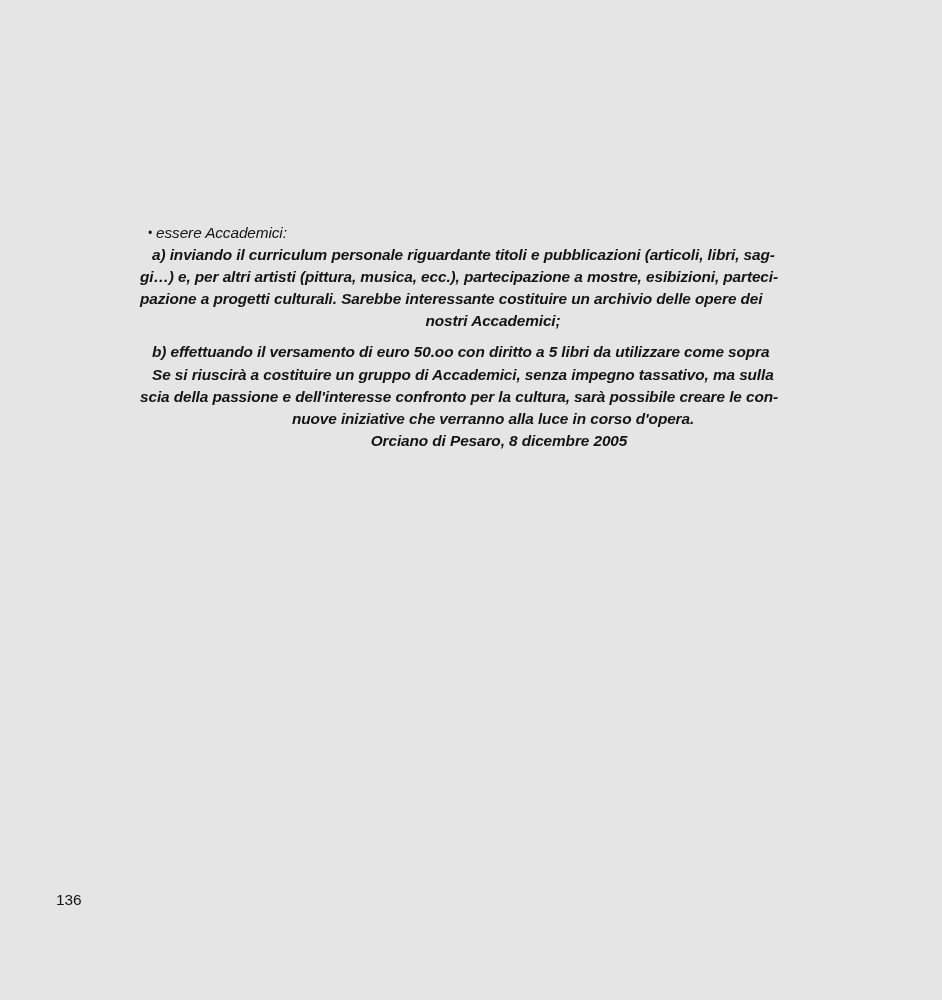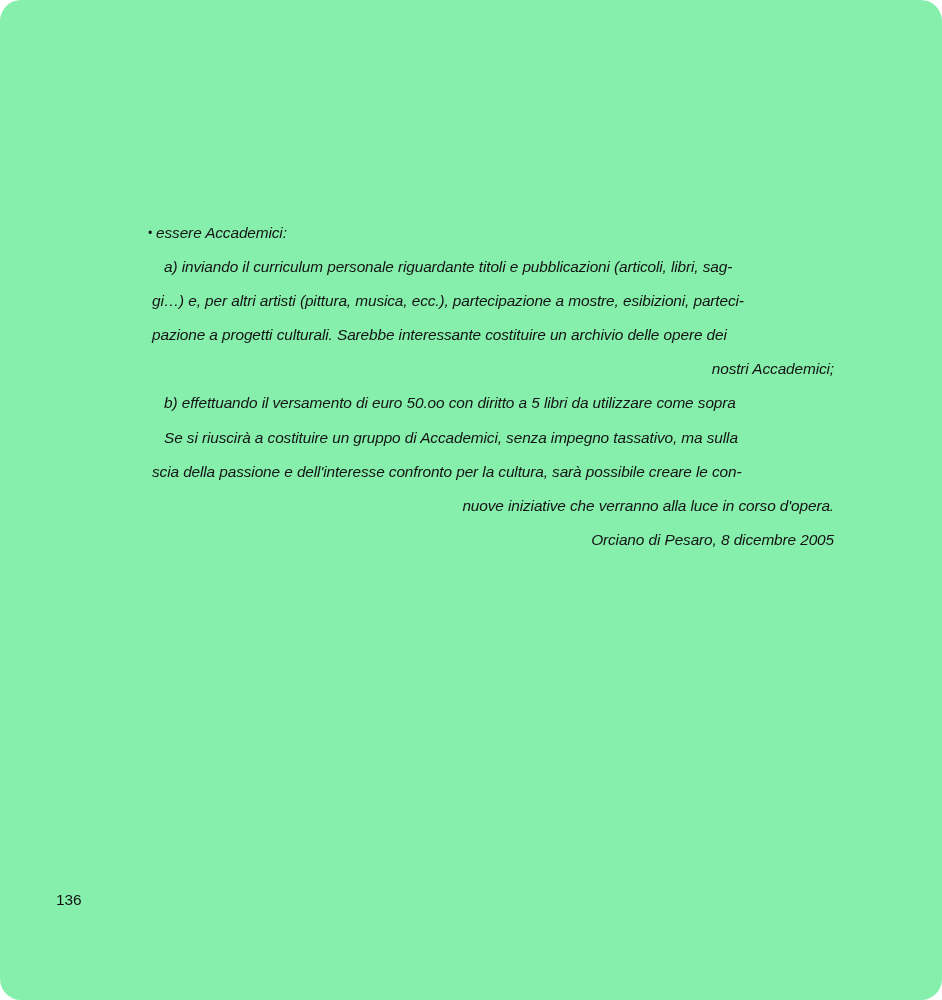--- a/index.html
+++ b/index.html
@@ -15,43 +15,43 @@
     overflow: hidden;
     font-family: "Liberation Sans", "DejaVu Sans", sans-serif;
     color: #1a1a1a;
     -webkit-font-smoothing: antialiased;
   }
 
   
   .page-sheet {
     position: absolute;
     inset: 0;
-    background: #86efac;
-    border-radius: 21px;
+    background: #e5e5e5;
   }
 
   
   .text-column {
     position: absolute;
     left: 140px;
     top: 222px;
     width: 706px;
   }
 
   .para {
     font-style: italic;
     font-size: 15.4px;
     line-height: 22.1px;
     text-align: justify;
     text-justify: inter-word;
     letter-spacing: -0.12px;
     word-spacing: 0.1px;
-    margin: 12px;
+    margin: 0;
     color: #141414;
     hyphens: manual;
+    font-weight: bold;
   }
 
   .para.indent {
     text-indent: 12px;
   }
 
   
   .gap-bullet  { margin-bottom: 9px; }
   .gap-a       { margin-bottom: 9px; }
   .gap-b       { margin-bottom: 0px; }
@@ -69,21 +69,21 @@
   .bullet-glyph {
     display: inline-block;
     margin-right: 4px;
     font-size: 12px;
     vertical-align: 1px;
   }
 
   
   .para.lastline,
   .para.shortline {
-    text-align: right;
+    text-align: center;
   }
 
   
   .folio {
     position: absolute;
     left: 56px;
     top: 849px;
     font-size: 15.4px;
     line-height: 20px;
     color: #141414;

